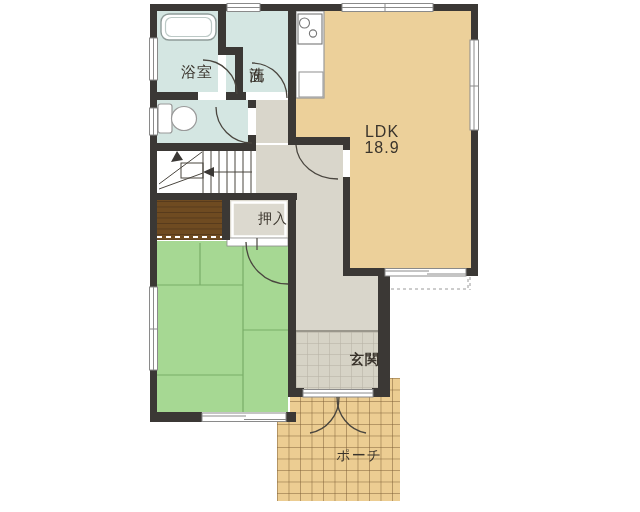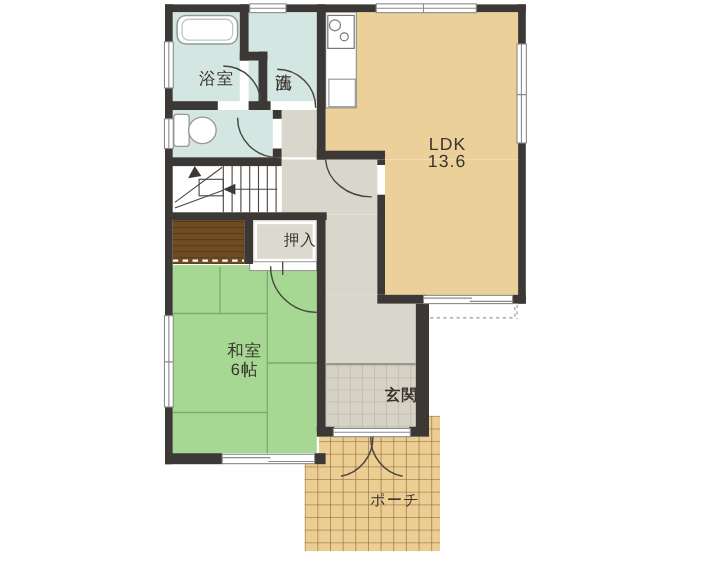--- a/index.html
+++ b/index.html
@@ -180,18 +180,17 @@
     <path class="thin" d="M213,172 H252"></path>
     <polygon points="203,172 214,167 214,177" fill="#3b3835"></polygon>
     <rect x="181" y="163" width="22" height="15" fill="none" stroke="#4a463f" stroke-width="1"></rect>
     <path class="thin" d="M159,184 L202,152 M159,189 L203,173"></path>
     <polygon points="177,151 171,162 183,160" fill="#3b3835"></polygon>
   </g>
 </svg>
 
 <div class="label lbl15" style="left:169px;top:64px;width:56px;">浴室</div>
 <div class="label lbl15 vert" style="left:249px;top:35px;height:44px;">洗面</div>
-<div class="label" style="left:340px;top:124px;width:84px;font-size:16px;line-height:1.0;text-align:right;"><span>LDK</span><br><span>13.6</span></div>
+<div class="label" style="left:340px;top:124px;width:84px;font-size:16px;line-height:1.0;"><span>LDK</span><br><span>18.9</span></div>
 <div class="label lbl14" style="left:228px;top:211px;width:60px;">押入</div>
-<div class="label lbl15" style="left:180px;top:312px;width:85px;line-height:1.1;"><span>和室</span><br><span>6帖</span></div>
 <div class="label lbl14" style="left:295px;top:352px;width:85px;font-weight:bold;">玄関</div>
 <div class="label lbl14" style="left:297px;top:449px;width:85px;font-family:Liberation Mono, monospace;">ポーチ</div>
 </div>
 
 </body></html>

